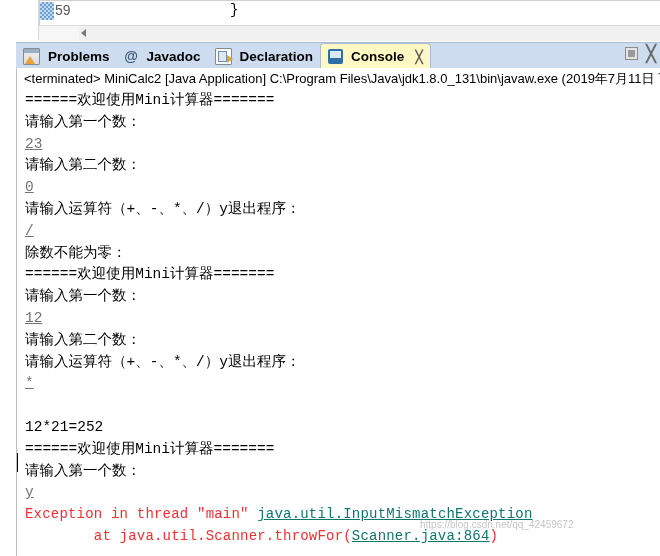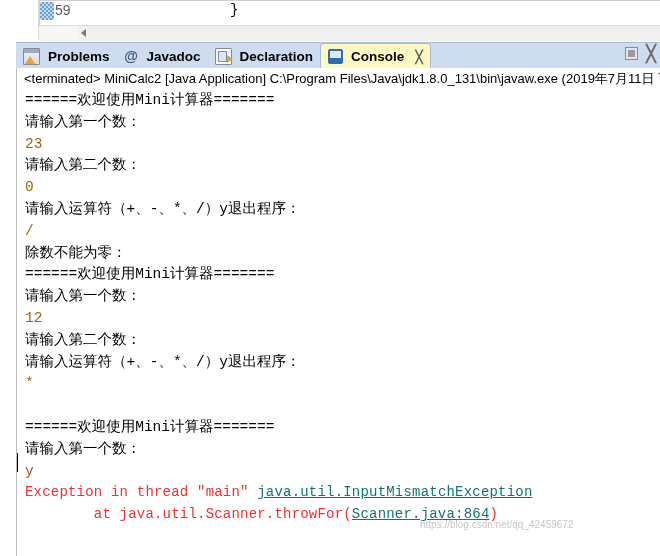--- a/index.html
+++ b/index.html
@@ -262,21 +262,21 @@
   }
   .cline {
     height: 21.8px;
     line-height: 21.8px;
     font-family: "Liberation Mono", monospace;
     font-size: 14.5px;
     white-space: pre;
     color: #000000;
   }
   .cline.sys { color: #000000; }
-  .cline.inp { color: #a16207; }
+  .cline.inp { color: #737373; text-decoration: underline; }
   .cline.err {
     color: #f03030;
     font-size: 14px;
     letter-spacing: 0.2px;
   }
   .cline.err .lnk {
     color: #0f766e;
     text-decoration: underline;
   }
   .caret {
@@ -365,20 +365,21 @@
       <div class="cline sys">请输入运算符（+、-、*、/）y退出程序：</div>
       <div class="cline inp">/</div>
       <div class="cline sys">除数不能为零：</div>
       <div class="cline sys">======欢迎使用Mini计算器=======</div>
       <div class="cline sys">请输入第一个数：</div>
       <div class="cline inp">12</div>
       <div class="cline sys">请输入第二个数：</div>
       <div class="cline sys">请输入运算符（+、-、*、/）y退出程序：</div>
       <div class="cline inp">*</div>
       <div class="cline sys">&nbsp;</div>
+      <div class="cline sys">12*21=252</div>
       <div class="cline sys">======欢迎使用Mini计算器=======</div>
       <div class="cline sys">请输入第一个数：</div>
       <div class="cline inp">y</div>
       <div class="cline err"><span>Exception in thread "main" </span><span class="lnk">java.util.InputMismatchException</span></div>
       <div class="cline err"><span>        at java.util.Scanner.throwFor(</span><span class="lnk">Scanner.java:864</span><span>)</span></div>
     </div>
   <div class="caret"></div>
 </div>
 
 <div class="watermark">https://blog.csdn.net/qq_42459672</div>

